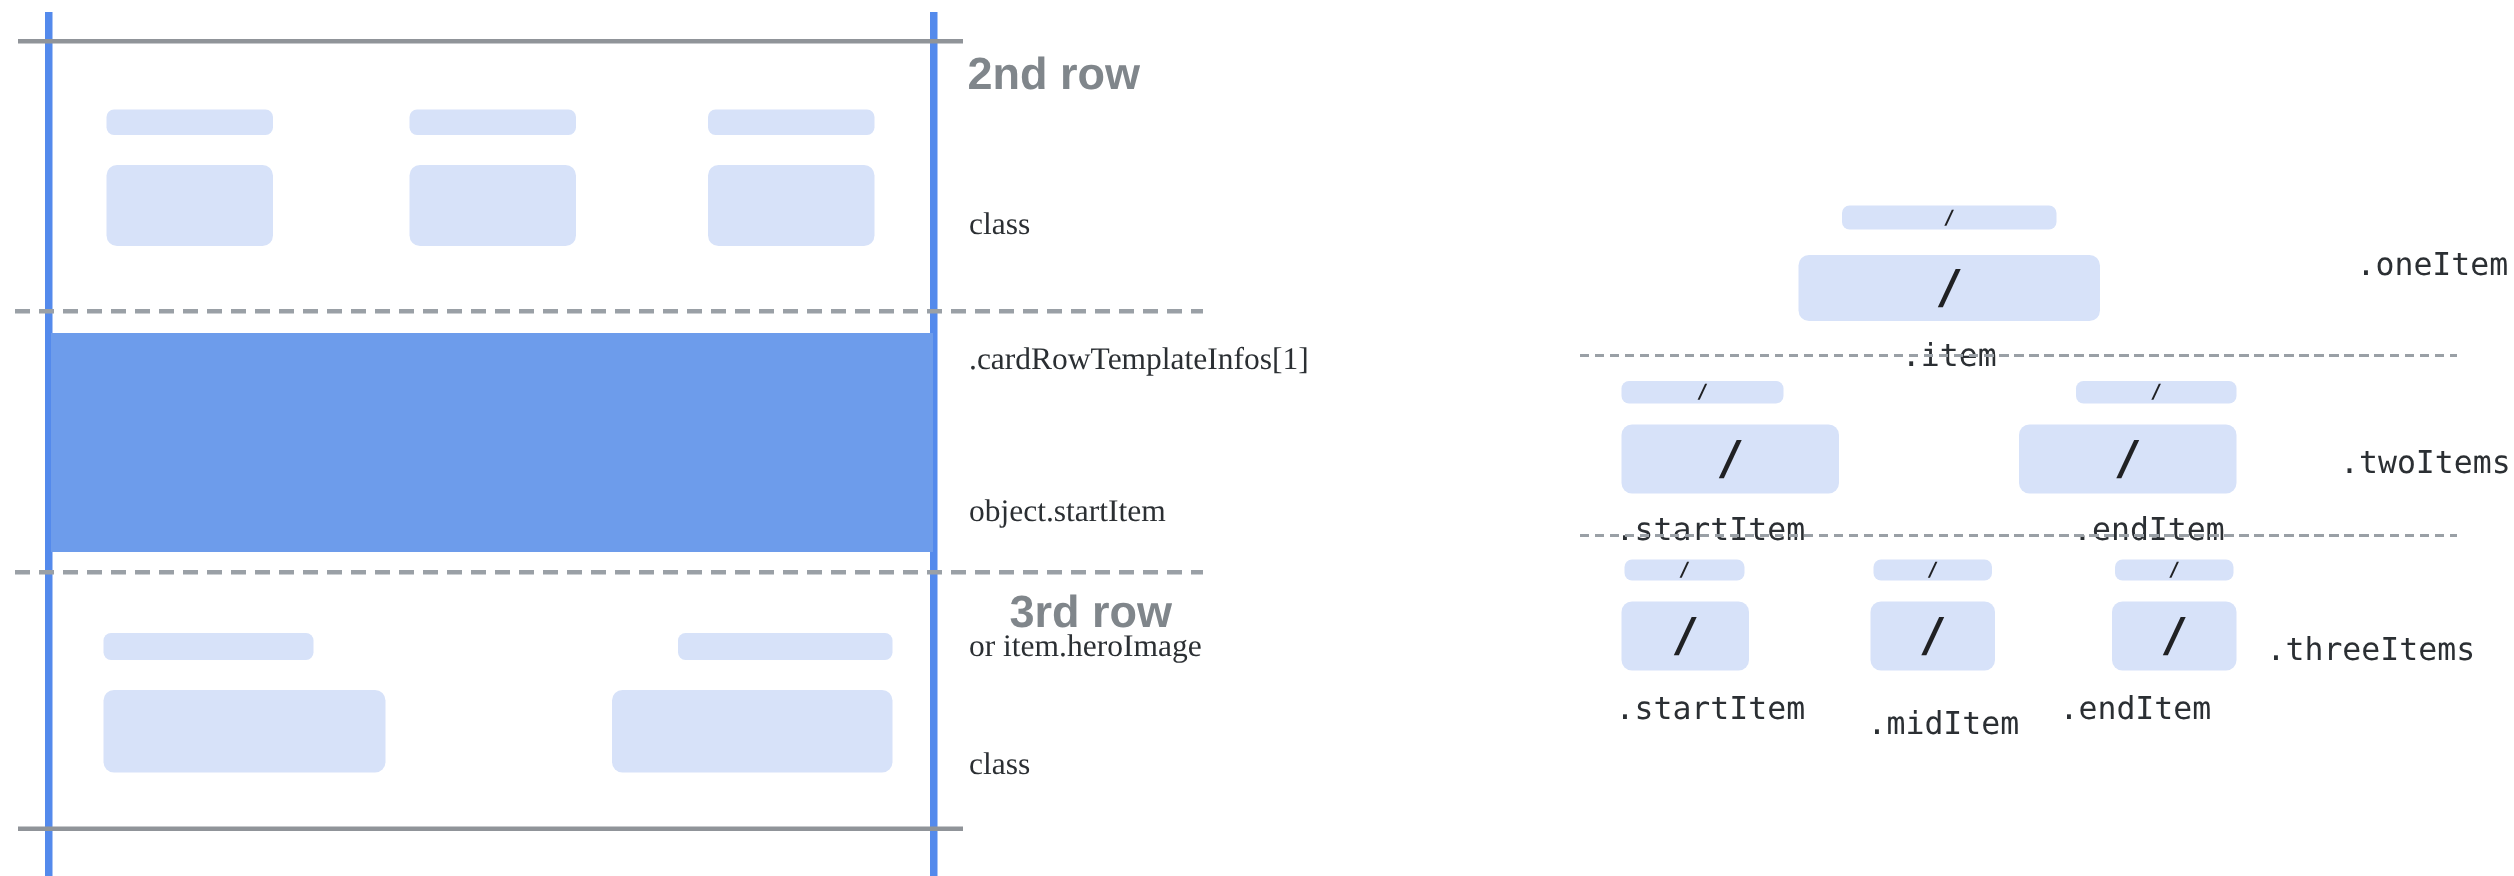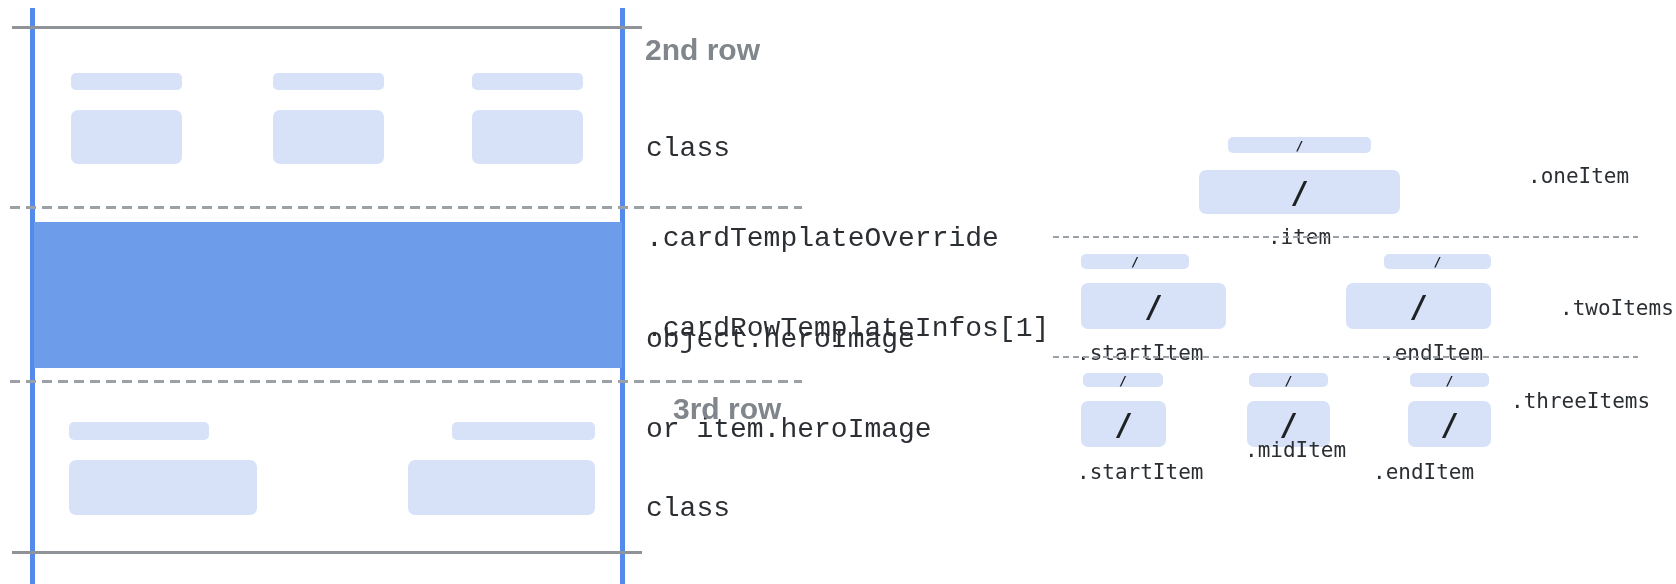--- a/index.html
+++ b/index.html
@@ -18,21 +18,21 @@
   .chip{position:absolute;background:#d7e2f9;border-radius:7px;}
   .chip.sm{border-radius:5px;}
   .slash-chip{display:flex;align-items:center;justify-content:center;
     font-family:"DejaVu Sans Mono",monospace;color:#202124;}
   .slash-sm{font-size:13px;font-weight:700;line-height:1;}
   .slash-lg{font-size:31px;font-weight:700;line-height:1;}
   
   .heading{position:absolute;font-size:30px;font-weight:bold;color:#80868b;line-height:36px;}
   .codeblock{position:absolute;font-family:"DejaVu Sans Mono",monospace;
     font-size:21px;color:#2b2f33;line-height:30px;white-space:pre;}
-  .code{font-family:Liberation Mono, monospace;font-size:28px;color:#2b2f33;
+  .code{font-family:Liberation Serif, serif;font-size:21px;color:#2b2f33;
     line-height:30px;white-space:pre;}
   .label{position:absolute;font-family:"DejaVu Sans Mono",monospace;
     font-size:21px;color:#2b2f33;line-height:26px;white-space:pre;}
   .centered{text-align:center;}
 </style>
 </head>
 <body>
 
 <div id="canvas">
 
@@ -53,45 +53,44 @@
   <div class="hero" style="left:34px;top:222px;width:588px;height:146px;"></div>
 
   <div class="chip sm" style="left:69px;top:422px;width:140px;height:18px;"></div>
   <div class="chip" style="left:69px;top:460px;width:188px;height:55px;"></div>
   <div class="chip sm" style="left:452px;top:422px;width:143px;height:18px;"></div>
   <div class="chip" style="left:408px;top:460px;width:187px;height:55px;"></div>
 
   <div class="heading" style="left:645px;top:32px;">2nd row</div>
   <div class="codeblock" style="left:646px;top:74px;">
     <div class="code">class</div>
-    <div class="code">.cardTemplateOverride</div>
     <div class="code">.cardRowTemplateInfos[1]</div>
   </div>
 
   <div class="codeblock" style="left:646px;top:265px;">
-    <div class="code">object.heroImage</div>
+    <div class="code">object.startItem</div>
     <div class="code">or item.heroImage</div>
   </div>
 
   <div class="heading" style="left:645px;top:391px;margin-left:28px;">3rd row</div>
   <div class="codeblock" style="left:646px;top:434px;">
     <div class="code">class</div>
     
     
     
   </div>
 
   <div class="chip sm slash-chip slash-sm" style="left:1228px;top:137px;width:143px;height:16px;">
       <span>/</span>
     </div>
   <div class="chip slash-chip slash-lg" style="left:1199px;top:170px;width:201px;height:44px;">
       <span>/</span>
     </div>
   <div class="label centered" style="left:1199px;top:224px;width:201px;">.item</div>
-  <div class="label" style="left:1528px;top:163px;text-align:right;">.oneItem</div>
+  <div class="label" style="left:1571px;top:163px;text-align:right;">.oneItem</div>
 
   <div class="dash-r" style="left:1053px;top:236px;width:585px;"></div>
 
   <div class="chip sm slash-chip slash-sm" style="left:1081px;top:254px;width:108px;height:15px;">
       <span>/</span>
     </div>
   <div class="chip slash-chip slash-lg" style="left:1081px;top:283px;width:145px;height:46px;">
       <span>/</span>
     </div>
   <div class="chip sm slash-chip slash-sm" style="left:1384px;top:254px;width:107px;height:15px;">
@@ -118,17 +117,17 @@
   <div class="chip slash-chip slash-lg" style="left:1247px;top:401px;width:83px;height:46px;">
       <span>/</span>
     </div>
   <div class="chip sm slash-chip slash-sm" style="left:1410px;top:373px;width:79px;height:14px;">
       <span>/</span>
     </div>
   <div class="chip slash-chip slash-lg" style="left:1408px;top:401px;width:83px;height:46px;">
       <span>/</span>
     </div>
   <div class="label" style="left:1077px;top:459px;">.startItem</div>
-  <div class="label" style="left:1245px;top:437px;">.midItem</div>
+  <div class="label" style="left:1245px;top:469px;">.midItem</div>
   <div class="label" style="left:1373px;top:459px;">.endItem</div>
-  <div class="label" style="left:1511px;top:388px;">.threeItems</div>
+  <div class="label" style="left:1511px;top:420px;">.threeItems</div>
 
 </div>
 
 </body></html>

